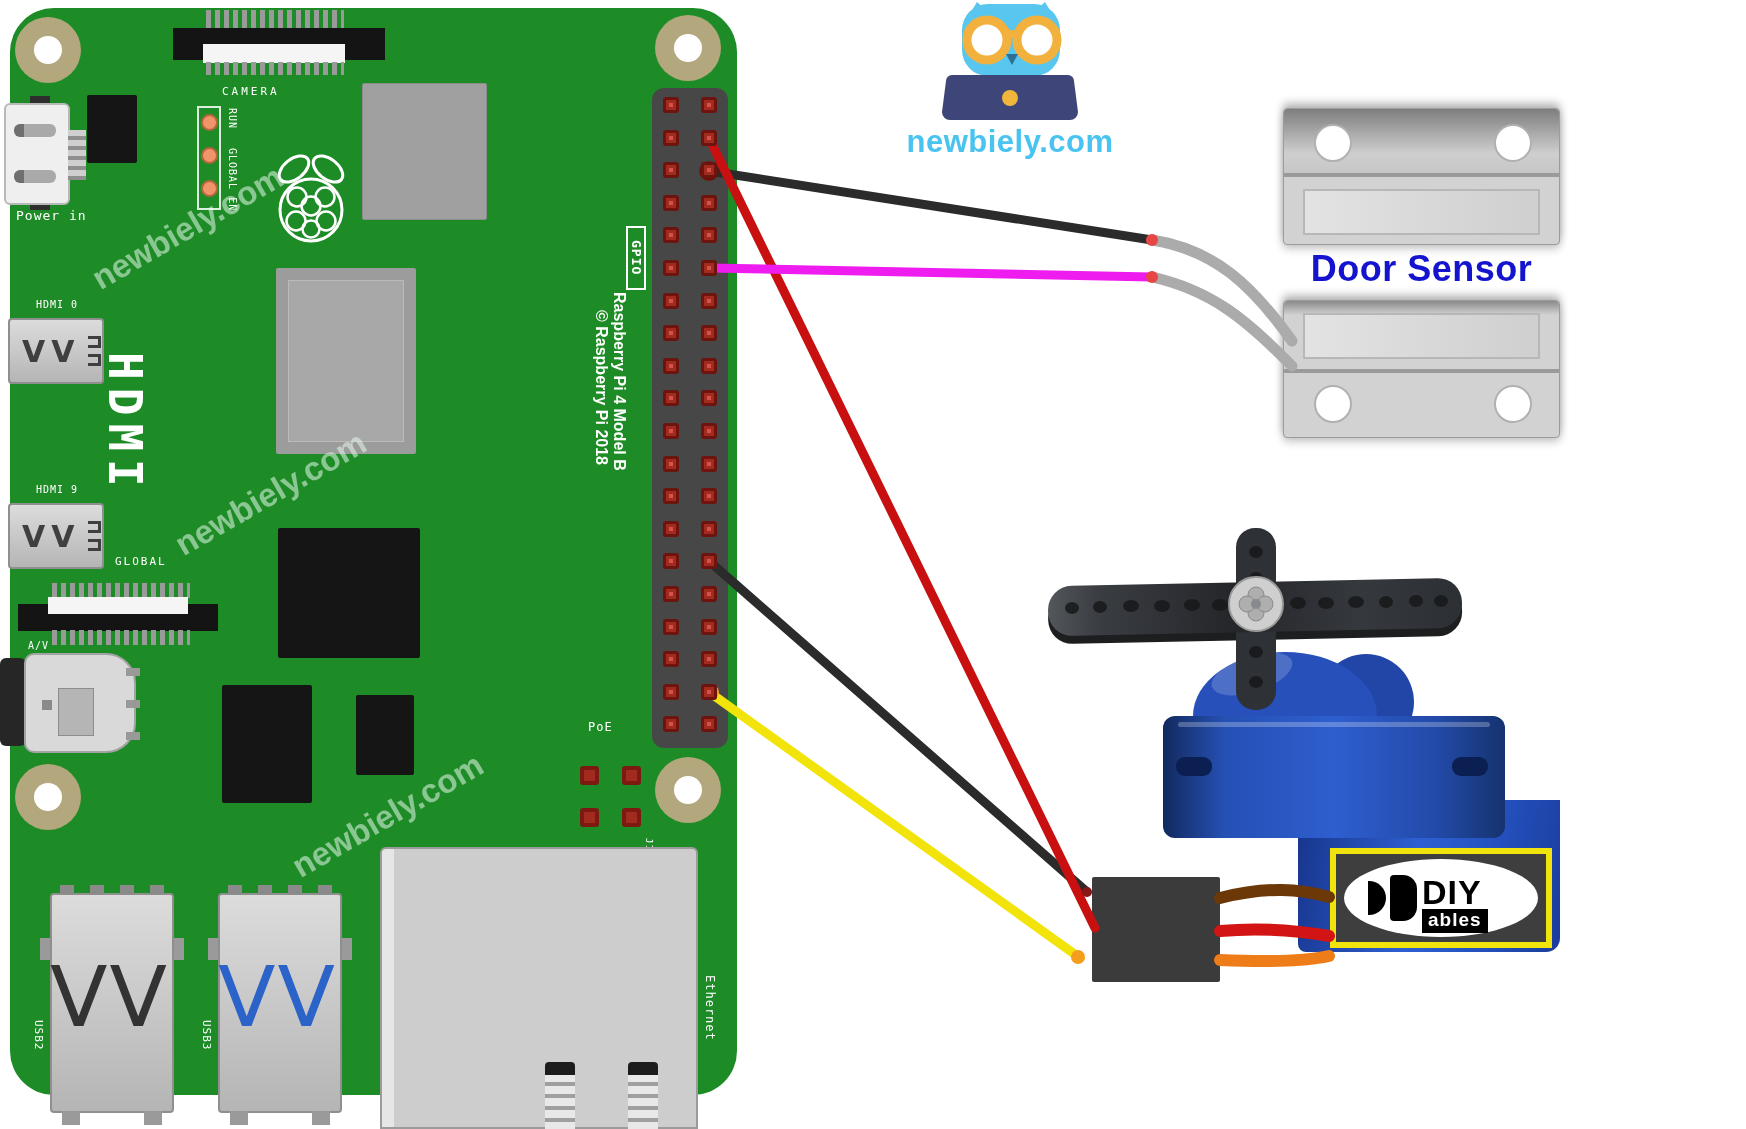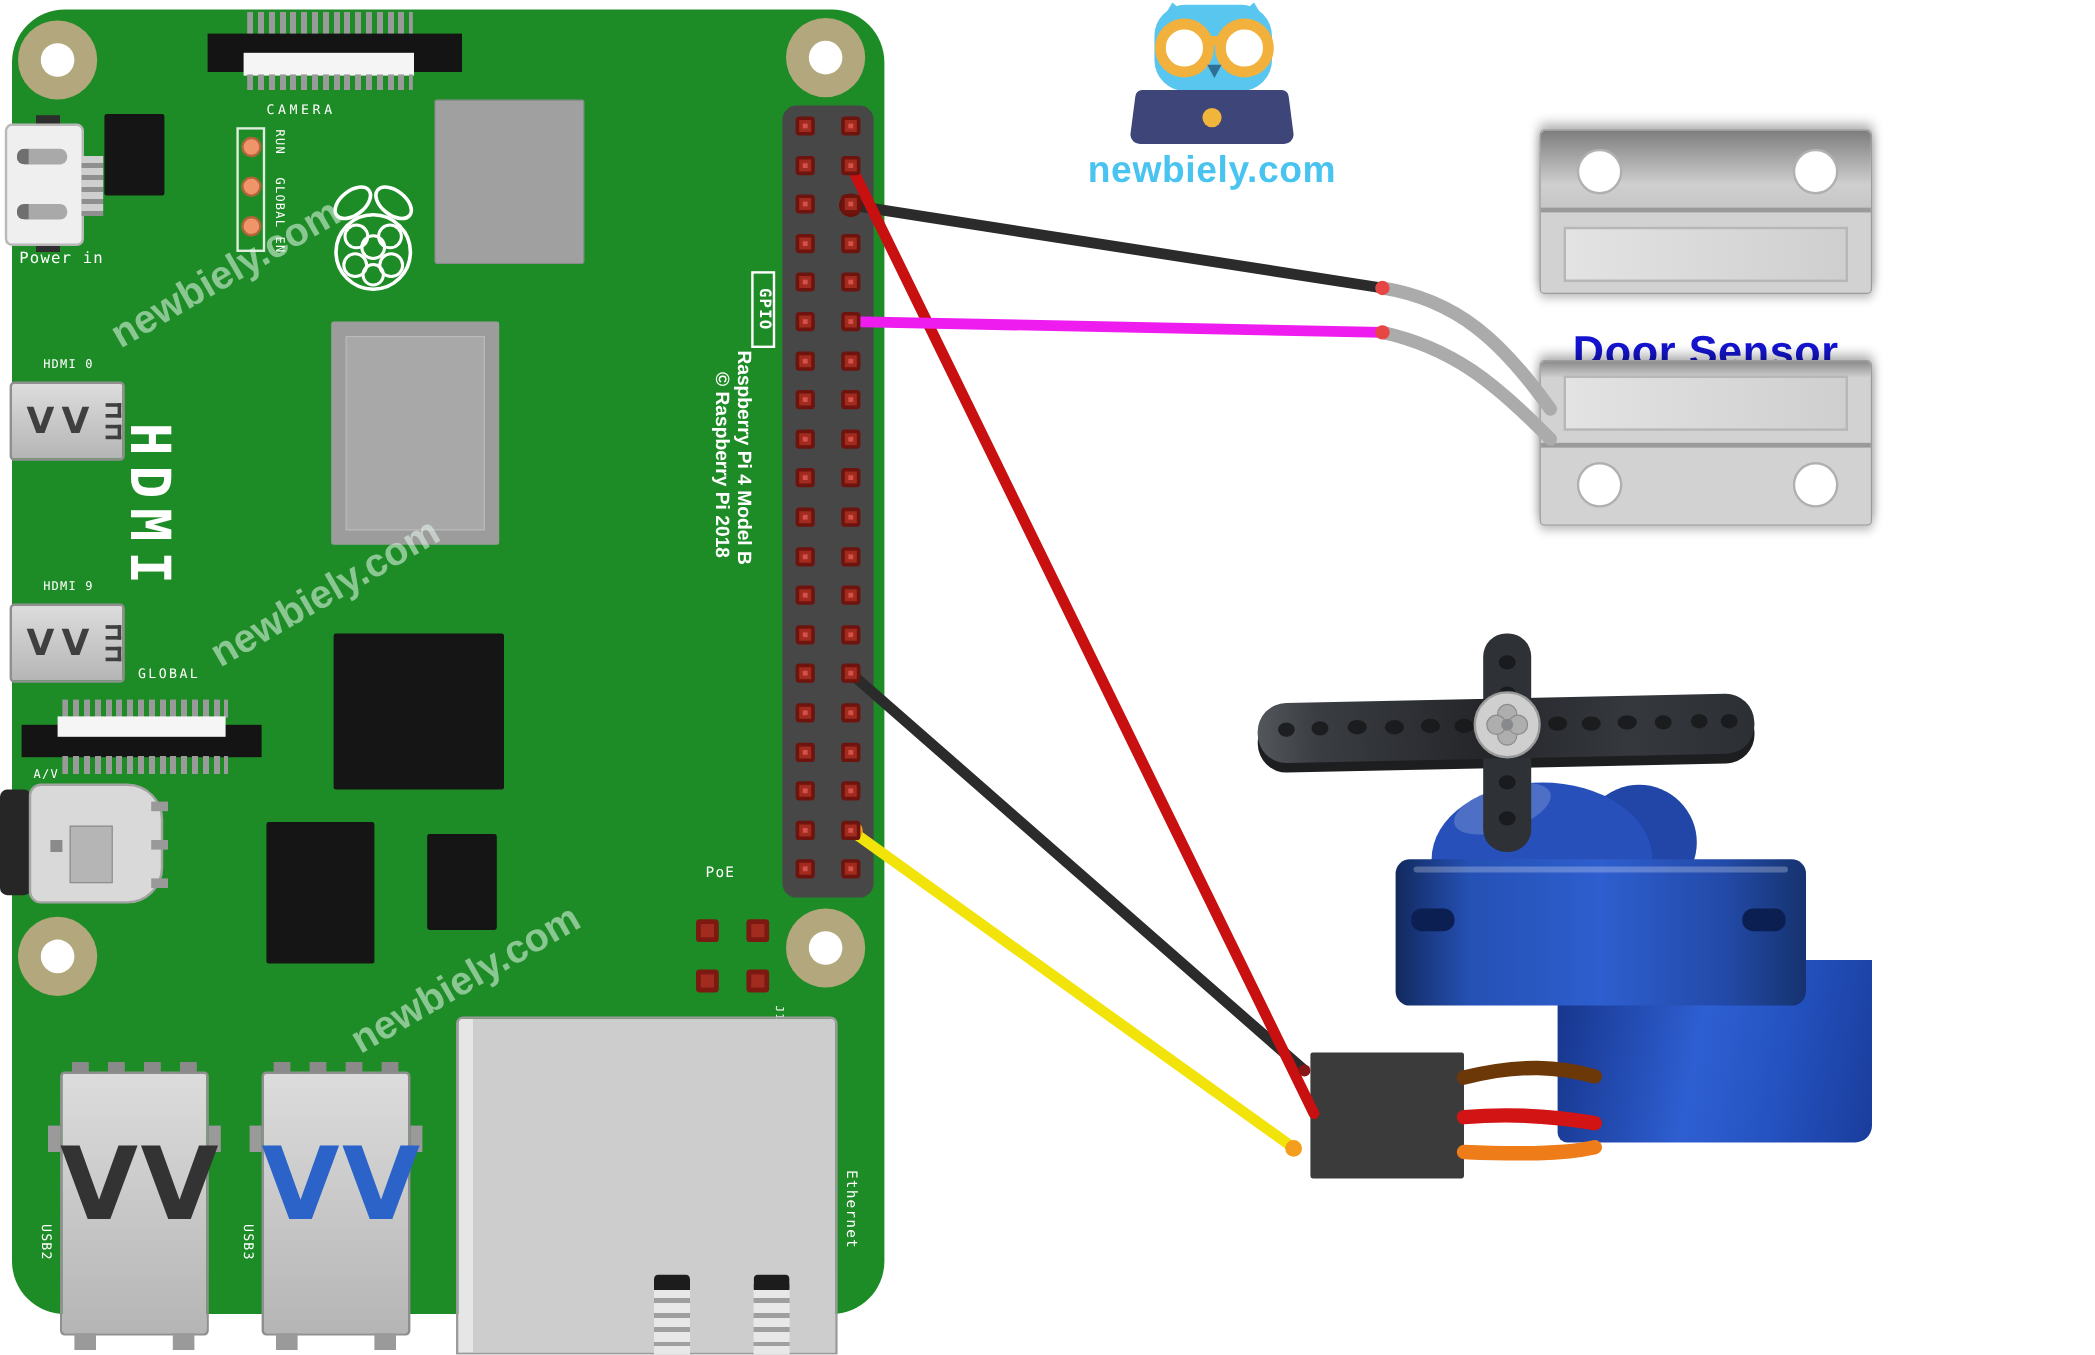--- a/index.html
+++ b/index.html
@@ -19,22 +19,22 @@
   .comb{position:absolute;background:repeating-linear-gradient(90deg,#9a9a9a 0 5px,rgba(0,0,0,0) 5px 9px);}
   .gpio-strip{position:absolute;left:652px;top:88px;width:76px;height:660px;background:#474747;border-radius:12px;}
   .pin{position:absolute;width:16px;height:16px;background:#a22b20;border:3px solid #6e140e;border-radius:3px;}
   .pin i{position:absolute;left:3px;top:3px;width:4px;height:4px;background:#d4524a;display:block;}
   .poe-pin{position:absolute;width:19px;height:19px;background:#a22b20;border:4px solid #7c1a12;border-radius:3px;}
   .wm{position:absolute;color:rgba(230,248,235,0.55);font-size:33px;font-weight:bold;
       white-space:nowrap;transform-origin:left center;}
   
   .silverbody{background:linear-gradient(180deg,#dcdcdc,#b5b5b5);border:2px solid #8f8f8f;border-radius:4px;}
   .usb{position:absolute;width:124px;height:220px;}
-  .usb .tongues{position:absolute;left:0;top:52px;width:100%;text-align:right;
-       font-family:"DejaVu Sans",sans-serif;font-weight:bold;font-size:84px;line-height:84px;letter-spacing:2px;}
+  .usb .tongues{position:absolute;left:0;top:62px;width:100%;text-align:left;
+       font-family:"DejaVu Sans",sans-serif;font-weight:normal;font-size:84px;line-height:84px;letter-spacing:2px;}
   .usb .foot{position:absolute;bottom:-12px;width:18px;height:14px;background:#9a9a9a;}
   .sidetab{position:absolute;width:10px;height:22px;background:#9a9a9a;}
   .toptab{position:absolute;width:14px;height:9px;background:#8a8a8a;top:-8px;}
   .hdmi{position:absolute;width:96px;height:66px;display:flex;align-items:center;padding-left:12px;gap:6px;}
   .hdmi .v{font-weight:bold;font-size:30px;color:#3f3f3f;font-family:"DejaVu Sans",sans-serif;}
   .hdmi .cc{display:flex;flex-direction:column;gap:6px;margin-left:8px;}
   .hdmi .c{width:13px;height:12px;border:3px solid #3f3f3f;border-left:none;}
   .clip{position:absolute;width:30px;height:67px;border-radius:4px 4px 0 0;overflow:hidden;background:
         repeating-linear-gradient(180deg,#e8e8e8 0 8px,#9f9f9f 8px 12px);}
   .clip i{position:absolute;left:0;top:0;width:100%;height:13px;background:#1c1c1c;display:block;}
@@ -182,30 +182,38 @@
     </div>
   <div class="lbl vtext" style="left:703px;top:975px;font-size:12px;">Ethernet</div>
 
   <div class="sensor" style="left:1283px;top:108px;height:137px;">
     <div class="abs" style="left:0;top:0;width:100%;height:64px;background:linear-gradient(180deg,#7e7e7e,#cfcfcf 70%,#c6c6c6);border-radius:4px 4px 0 0;"></div>
     <div class="sc" style="left:30px;top:15px;"></div>
     <div class="sc" style="left:210px;top:15px;"></div>
     <div class="abs" style="left:0;top:64px;width:100%;height:4px;background:#9a9a9a;"></div>
     <div class="inset" style="top:80px;"></div>
   </div>
-  <div class="door-label" style="color: rgb(20, 20, 207); margin-top: 24px;">Door Sensor</div>
+  <div class="door-label" style="color: rgb(20, 20, 207);">Door Sensor</div>
   <div class="sensor" style="left:1283px;top:300px;height:138px;">
     <div class="abs" style="left:0;top:0;width:100%;height:14px;background:linear-gradient(180deg,#8a8a8a,#d2d2d2);border-radius:4px 4px 0 0;"></div>
     <div class="inset" style="top:12px;"></div>
     <div class="abs" style="left:0;top:68px;width:100%;height:4px;background:#9a9a9a;"></div>
     <div class="sc" style="left:30px;top:84px;"></div>
     <div class="sc" style="left:210px;top:84px;"></div>
   </div>
 
   <div class="abs servo-body"></div>
+  <div class="abs diy-label">
+    <div class="diy-ellipse">
+      <div class="diy-icon-a"></div>
+      <div class="diy-icon-b"></div>
+      <div class="diy-txt">DIY</div>
+      <div class="diy-sub">ables</div>
+    </div>
+  </div>
 
   <div class="abs" style="left:1092px;top:877px;width:128px;height:105px;background:#3b3b3b;border-radius:2px;"></div>
 
   <svg class="ovl" style="left:890px;top:0;" width="240" height="165" viewBox="0 0 240 165">
     <polygon points="75,22 87,2 102,15" fill="#58c6ee"></polygon>
     <polygon points="140,15 155,2 167,22" fill="#58c6ee"></polygon>
     <rect x="72" y="4" width="98" height="72" rx="26" fill="#58c6ee"></rect>
     <rect x="113" y="30" width="16" height="8" fill="#f2b13d"></rect>
     <circle cx="97" cy="40" r="20" fill="#ffffff" stroke="#f2b13d" stroke-width="9"></circle>
     <circle cx="147" cy="40" r="20" fill="#ffffff" stroke="#f2b13d" stroke-width="9"></circle>

